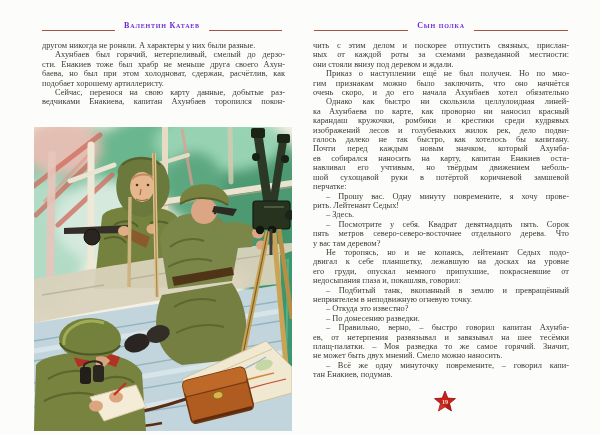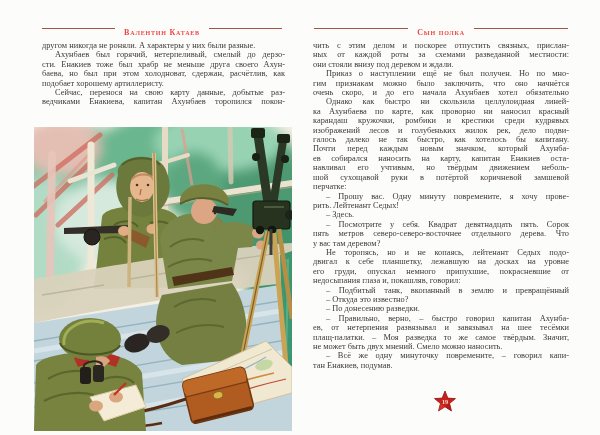--- a/index.html
+++ b/index.html
@@ -6,22 +6,22 @@
   .spread {
     position:relative; width:600px; height:435px;
     background:#fcfcfa; overflow:hidden;
     font-family:"Liberation Serif","DejaVu Serif",serif;
   }
   .page { position:absolute; top:0; width:300px; height:435px; }
   .page-left  { left:0; }
   .page-right { left:300px; }
 
   .running-head {
-    position:absolute; top:28px; display:flex; align-items:flex-start; gap:9px;
-    color:#ef4444;
+    position:absolute; top:21px; display:flex; align-items:flex-end; gap:9px;
+    color:#6d28d9;
   }
   .page-left  .running-head { left:42px; width:240px; }
   .page-right .running-head { left:14px; width:254px; }
   .running-head .rule { flex:1; height:1px; background:#a5524a; }
   .head-text {
     font-size:8px; font-weight:bold; letter-spacing:0.8px;
     font-variant:small-caps; white-space:nowrap; line-height:10px;
   }
 
   .text-block { position:absolute; top:41px; }
@@ -269,25 +269,26 @@
         <div class="line last">рить. Лейтенант Седых!</div>
         <div class="line indent last">– Здесь.</div>
         <div class="line indent">– Посмотрите у себя. Квадрат девятнадцать пять. Сорок</div>
         <div class="line">пять метров северо-северо-восточнее отдельного дерева. Что</div>
         <div class="line last">у вас там деревом?</div>
         <div class="line indent">Не торопясь, но и не копаясь, лейтенант Седых подо-</div>
         <div class="line">двигал к себе планшетку, лежавшую на досках на уровне</div>
         <div class="line">его груди, опускал немного припухшие, покрасневшие от</div>
         <div class="line last">недосыпания глаза и, покашляв, говорил:</div>
         <div class="line indent">– Подбитый танк, вкопанный в землю и превращённый</div>
+        <div class="line last">неприятелем в неподвижную огневую точку.</div>
         <div class="line indent last">– Откуда это известно?</div>
         <div class="line indent last">– По донесению разведки.</div>
         <div class="line indent">– Правильно, верно, – быстро говорил капитан Ахунба-</div>
         <div class="line">ев, от нетерпения развязывал и завязывал на шее тесёмки</div>
-        <div class="line">плащ-палатки. – Моя разведка то же самое твёрдым. Значит,</div>
+        <div class="line">плащ-палатки. – Моя разведка то же самое горячий. Значит,</div>
         <div class="line last">не может быть двух мнений. Смело можно наносить.</div>
         <div class="line indent">– Всё же одну минуточку повремените, – говорил капи-</div>
         <div class="line last">тан Енакиев, подумав.</div>
       </div>
 
     <div class="page-star">
       <svg width="24" height="24" viewBox="0 0 24 24">
         <polygon points="12,1 14.82,8.12 22.46,8.6 16.57,13.48 18.47,20.9 12,16.8 5.53,20.9 7.43,13.48 1.54,8.6 9.18,8.12" fill="#c9201c" stroke="#8a1410" stroke-width="0.8" stroke-linejoin="round"></polygon>
         <polygon points="12,16.8 18.47,20.9 16.57,13.48" fill="#a01511" opacity="0.55"></polygon>
         <polygon points="12,16.8 5.53,20.9 7.43,13.48" fill="#e04b3c" opacity="0.45"></polygon>

